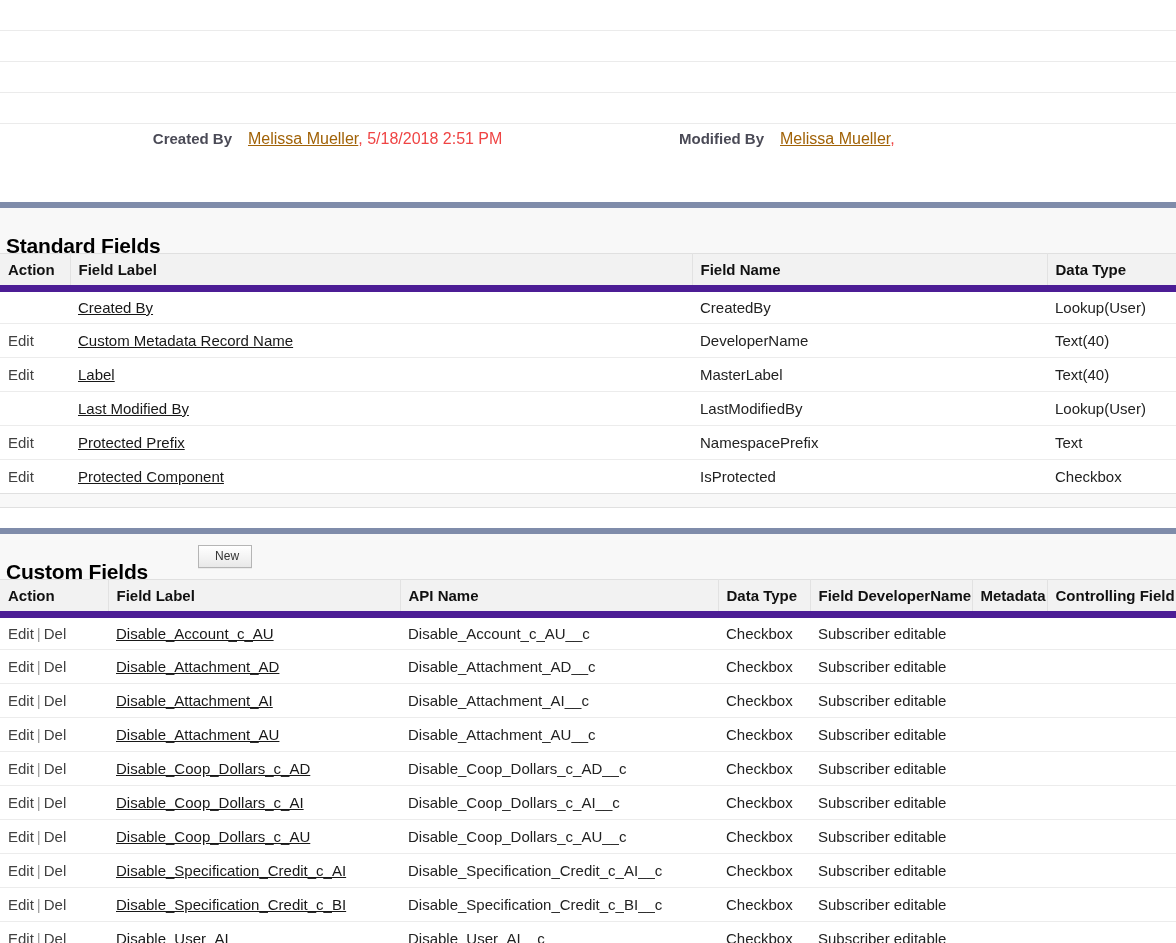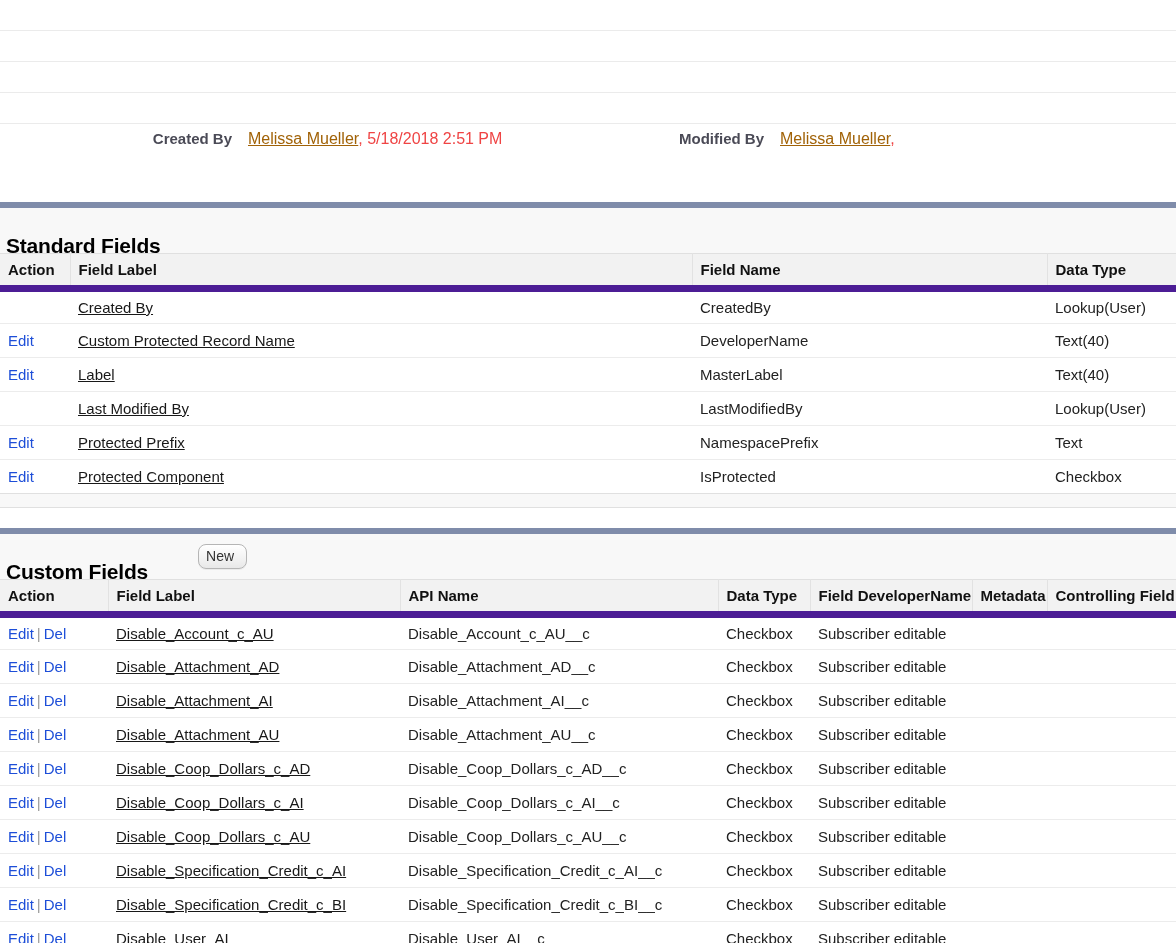--- a/index.html
+++ b/index.html
@@ -66,26 +66,26 @@
   .rl-title {
     font-size: 21px;
     font-weight: bold;
     color: #000000;
     letter-spacing: -0.2px;
     margin-top: 31px;
   }
   .rl-actions { margin-left: 50px; display: flex; gap: 6px; }
   .btn {
     font-family: "Liberation Sans", sans-serif;
-    font-size: 14px;
+    font-size: 12px;
     color: #333333;
     background: linear-gradient(to bottom, #ffffff 0%, #f2f2f2 60%, #e8e8e8 100%);
     border: 1px solid #b5b5b5;
-    border-radius: 8px;
-    padding: 3px 12px 4px 7px;
+    border-radius: 0;
+    padding: 3px 12px 4px 16px;
     cursor: pointer;
     box-shadow: 0 1px 0 rgba(0,0,0,0.05);
   }
 
   
   table.rl-table {
     width: 1176px;
     border-collapse: collapse;
     table-layout: fixed;
     font-size: 15px;
@@ -109,21 +109,21 @@
     padding: 7px 8px 7px 8px;
     white-space: nowrap;
     color: #222222;
     height: 34px;
     vertical-align: middle;
     overflow: hidden;
   }
   table.rl-table tbody tr:last-child td { border-bottom: 1px solid #e0e0e0; }
 
   a.action-link {
-    color: #1d4ed8;
+    color: #404040;
     text-decoration: none;
   }
   .sep { color: #9a9a9a; padding: 0 3px; }
 
   a.row-link {
     color: #181818;
     text-decoration: underline;
   }
 
   .table-footer {
@@ -217,21 +217,21 @@
   </thead>
   <tbody id="standard-fields-body">
       <tr>
         <td></td>
         <td><a class="row-link" href="#">Created By</a></td>
         <td>CreatedBy</td>
         <td>Lookup(User)</td>
       </tr>
       <tr>
         <td><a class="action-link" href="#">Edit</a></td>
-        <td><a class="row-link" href="#">Custom Protected Record Name</a></td>
+        <td><a class="row-link" href="#">Custom Metadata Record Name</a></td>
         <td>DeveloperName</td>
         <td>Text(40)</td>
       </tr>
       <tr>
         <td><a class="action-link" href="#">Edit</a></td>
         <td><a class="row-link" href="#">Label</a></td>
         <td>MasterLabel</td>
         <td>Text(40)</td>
       </tr>
       <tr>

